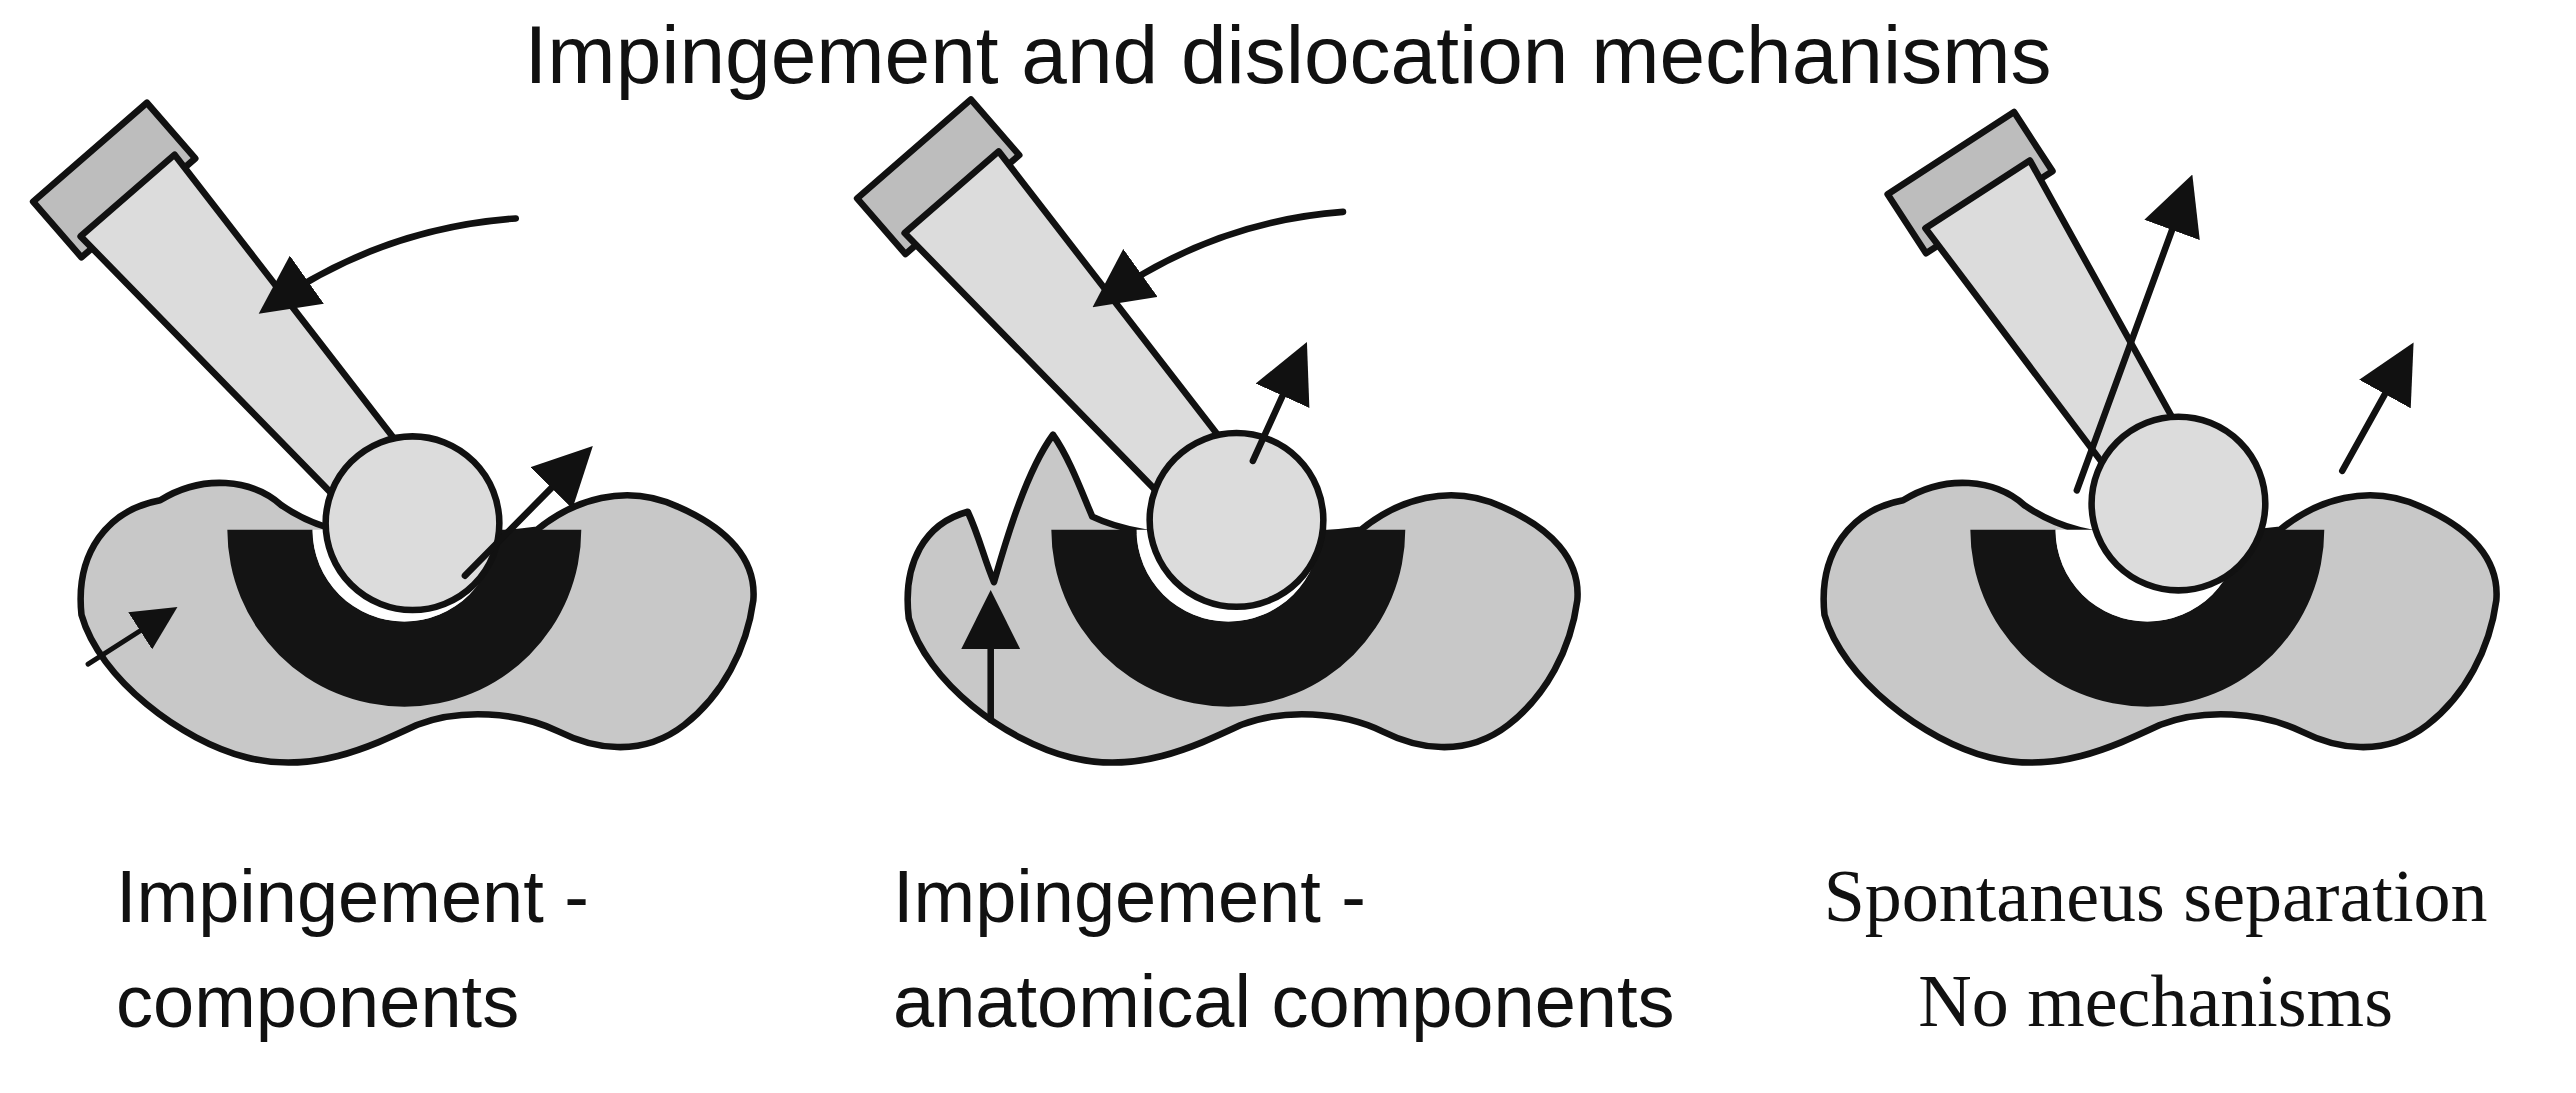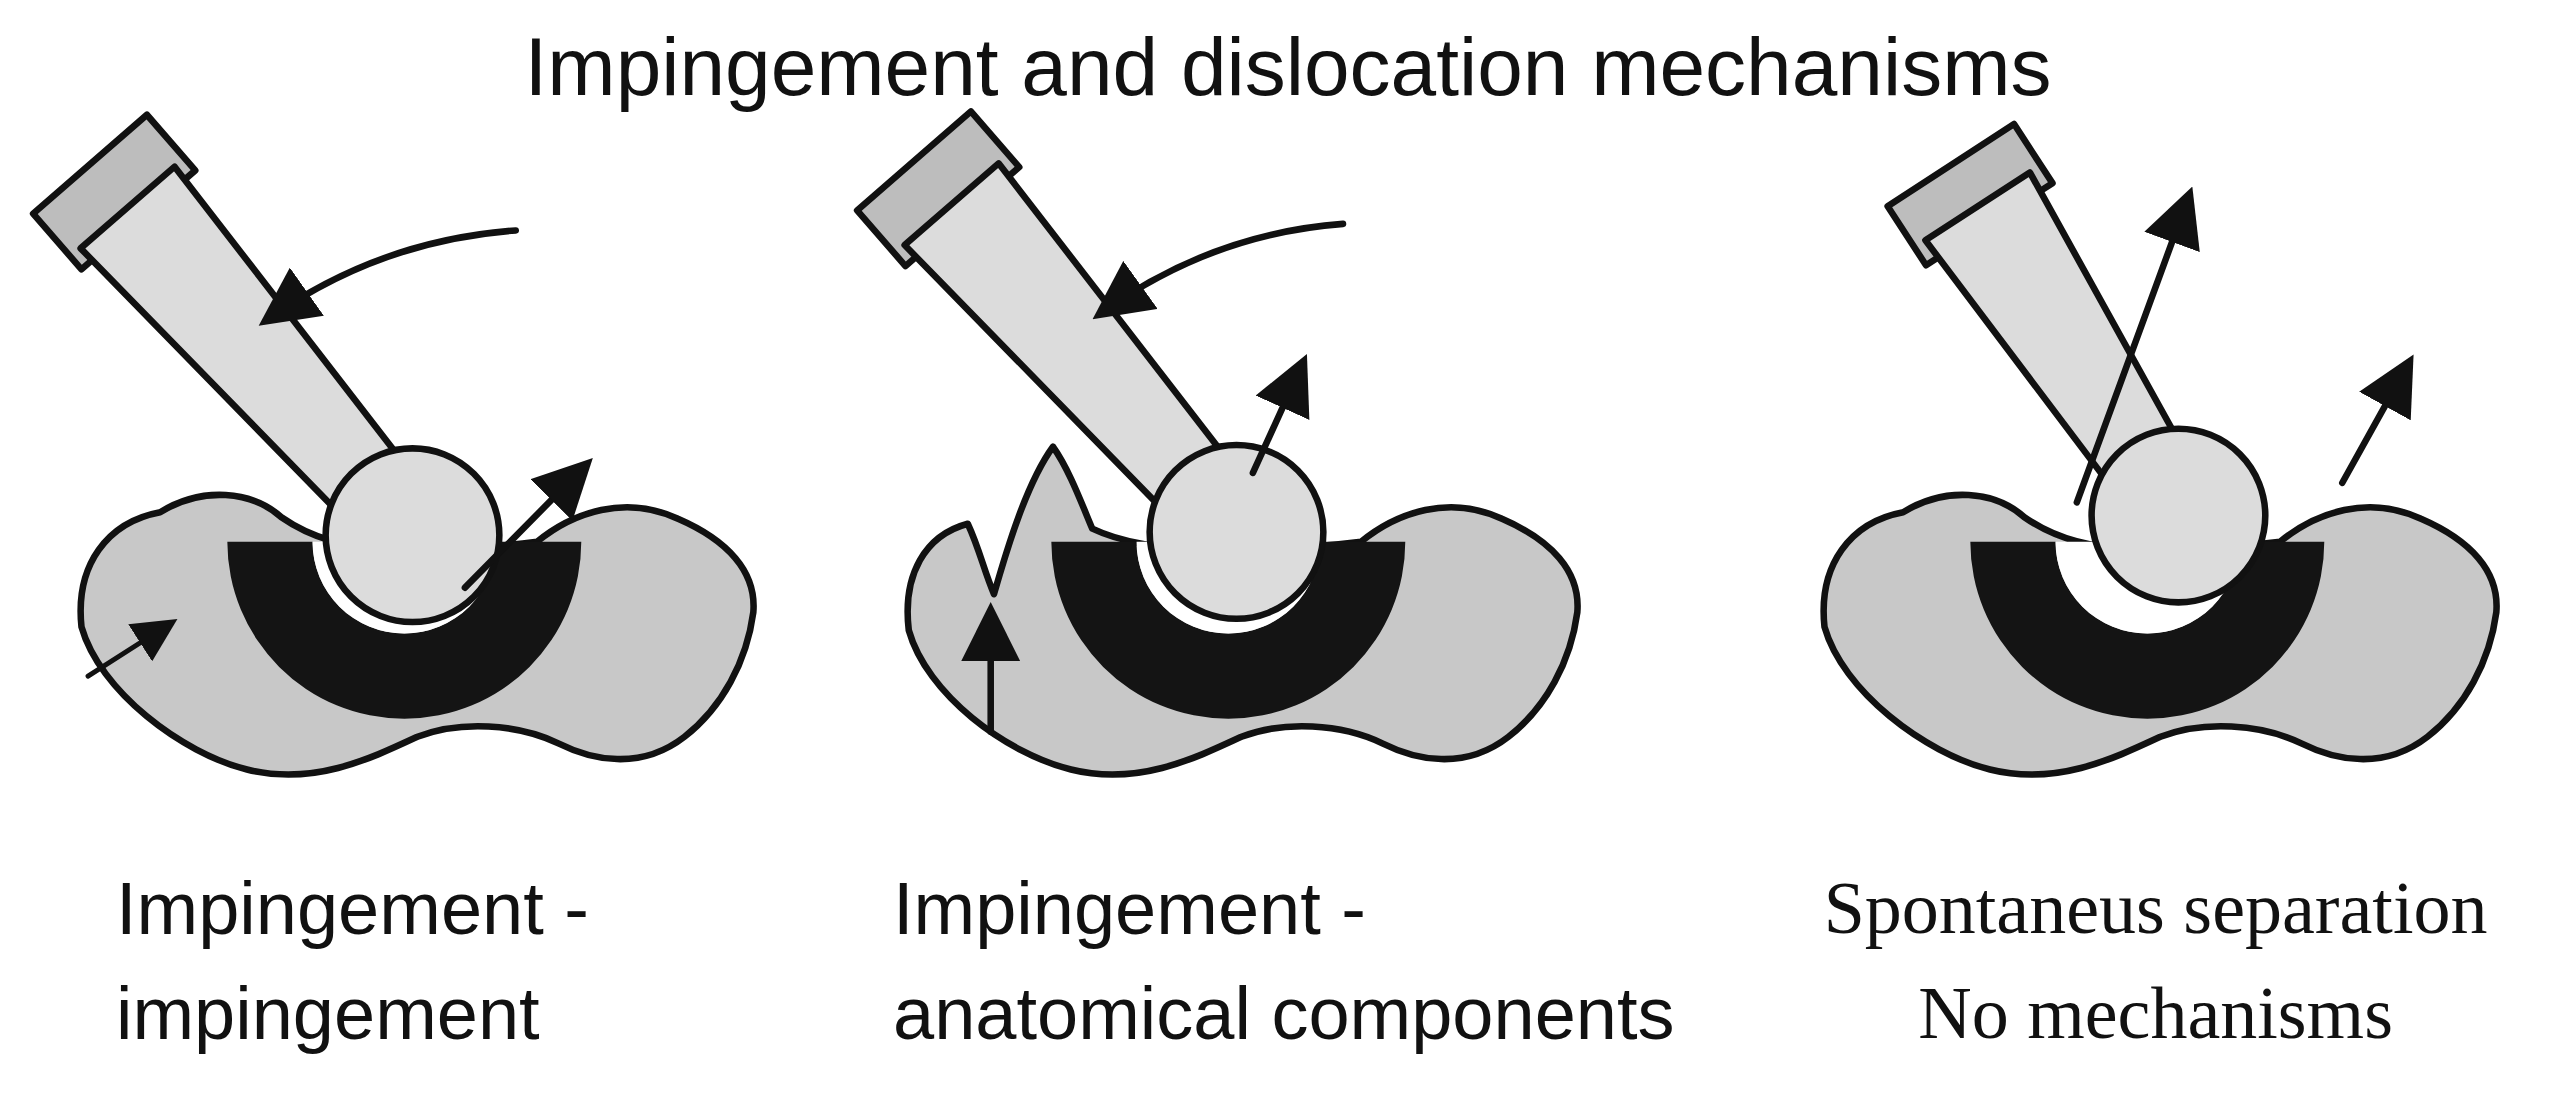--- a/index.html
+++ b/index.html
@@ -16,21 +16,21 @@
   html, body { background: var(--bg); }
   body {
     width: 2576px;
     height: 1094px;
     font-family: "Liberation Sans", "DejaVu Sans", sans-serif;
     color: var(--text);
     overflow: hidden;
   }
   .page { width: 2576px; height: 1094px; position: relative; }
   .figure-title {
-    margin-top: 20px;
+    margin-top: 8px;
     text-align: center;
     font-size: 82px;
     font-weight: 400;
     line-height: 1.15;
     white-space: nowrap;
   }
   .panels {
     display: flex;
     justify-content: space-between;
     padding: 0 26px;
@@ -87,21 +87,21 @@
           <rect class="stem-collar" x="-80" y="208" width="45" height="92"></rect>
           <polygon class="stem-body" points="-45,216 180,229 180,279 -45,292"></polygon>
         </g>
         <circle class="head" cx="220" cy="254" r="53"></circle>
         <path class="arrow" d="M 283,68 Q 200,74 132,122" marker-end="url(#ah-1)"></path>
         <line class="arrow" x1="252" y1="286" x2="325" y2="212" marker-end="url(#ah-1)"></line>
         <line class="arrow arrow-thin" x1="22" y1="340" x2="72" y2="308" marker-end="url(#ah-1)"></line>
       </svg>
       <figcaption class="caption">
         <div>Impingement -</div>
-        <div>impingement</div>
+        <div>components</div>
       </figcaption>
     </figure>
 
     <figure class="panel panel-2">
       <svg width="721" height="721" viewBox="0 0 440 440">
         <defs>
           <marker id="ah-2" viewBox="0 0 10 10" refX="8" refY="5" markerWidth="9" markerHeight="9" orient="auto-start-reverse">
             <path d="M0,0 L10,5 L0,10 Z" fill="#111111"></path>
           </marker>
         </defs>

